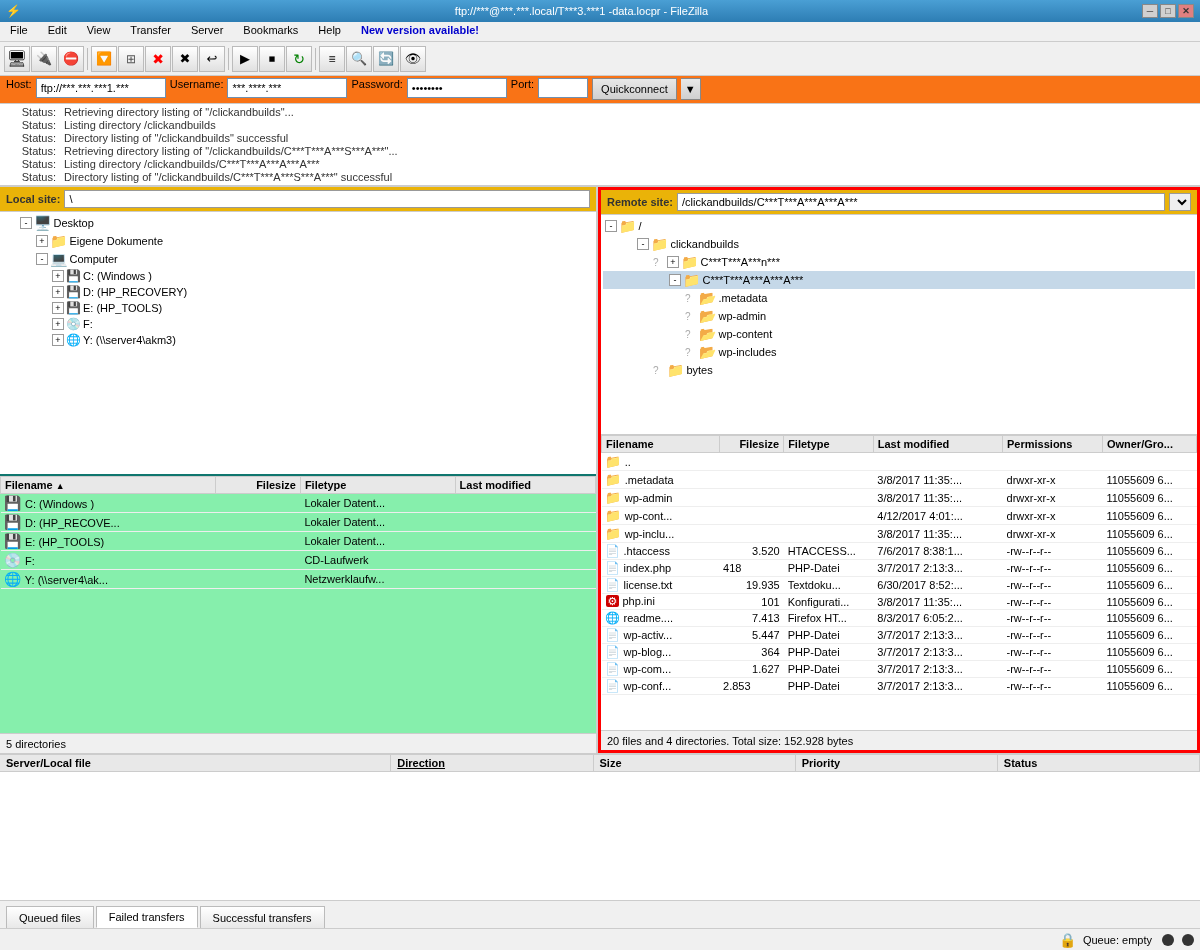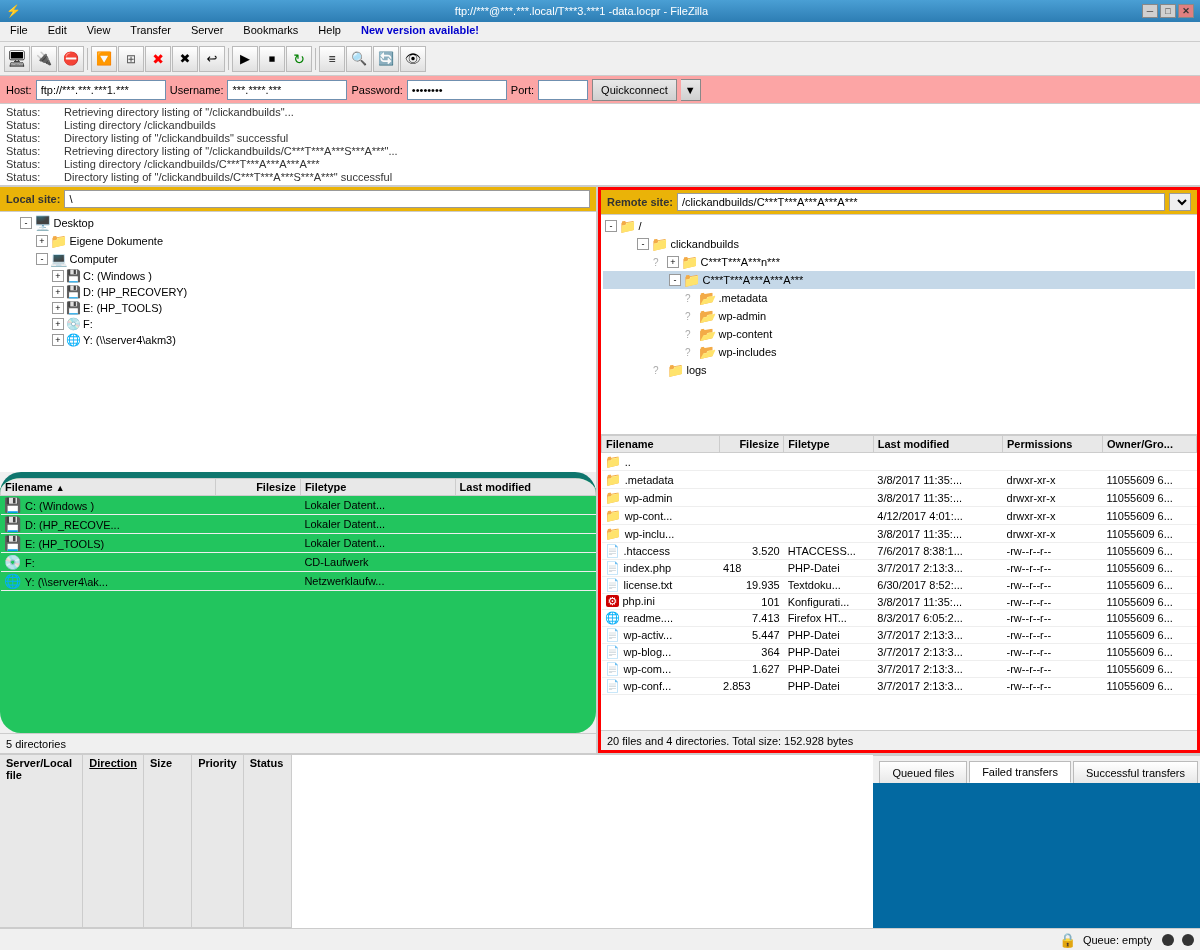--- a/index.html
+++ b/index.html
@@ -15,67 +15,67 @@
     .menu-bar { background: #f0f0f0; height: 20px; display: flex; align-items: flex-start; padding: 0 4px; border-bottom: 1px solid #ccc; gap: 8px; }
     .menu-item { padding: 2px 6px; cursor: pointer; font-size: 11px; }
     .menu-new-version { color: #0000cc; font-weight: bold; }
 
     
     .toolbar { background: #f0f0f0; height: 34px; display: flex; align-items: center; padding: 2px 4px; border-bottom: 1px solid #ccc; gap: 1px; }
     .tb-btn { width: 26px; height: 26px; background: linear-gradient(to bottom, #fff, #e0e0e0); border: 1px solid #bbb; display: flex; align-items: center; justify-content: center; cursor: pointer; font-size: 14px; }
     .tb-sep { width: 1px; height: 22px; background: #bbb; margin: 0 2px; }
 
     
-    .conn-bar { background: #fca5a5; height: 28px; display: flex; align-items: center; padding: 2px 6px; border-bottom: 1px solid #ccc; gap: 4px; }
+    .conn-bar { background: #f97316; height: 28px; display: flex; padding: 2px 6px; border-bottom: 1px solid #ccc; gap: 4px; }
     .conn-label { font-size: 11px; }
     .conn-input { height: 20px; border: 1px solid #7090b0; padding: 1px 4px; font-size: 11px; background: white; }
     .conn-host { width: 130px; }
     .conn-user { width: 120px; }
     .conn-pass { width: 100px; }
     .conn-port { width: 50px; }
     .quickconnect-btn { height: 22px; background: linear-gradient(to bottom, #e8e8e8, #d0d0d0); border: 1px solid #888; padding: 0 8px; cursor: pointer; font-size: 11px; }
     .quickconnect-arrow { height: 22px; background: linear-gradient(to bottom, #e8e8e8, #d0d0d0); border: 1px solid #888; border-left: none; padding: 0 4px; cursor: pointer; }
 
     
     .status-log { background: white; border-bottom: 1px solid #ccc; padding: 2px 6px; height: 82px; overflow: hidden; }
     .status-line { height: 13px; display: flex; gap: 8px; font-size: 11px; }
-    .status-key { color: #333; width: 50px; flex-shrink: 0; }
+    .status-key { color: #333; width: 50px; flex-shrink: 0; text-align: right; }
     .status-val { color: #333; }
 
     
     .main-area { display: flex; flex: 1; overflow: hidden; border-top: 1px solid #ccc; }
 
     
     .local-pane { flex: 1; display: flex; flex-direction: column; border-right: 2px solid #ccc; min-width: 0; }
     .pane-header { background: #eab308; padding: 3px 6px; border-bottom: 1px solid #ccc; display: flex; align-items: center; gap: 4px; }
     .pane-label { font-size: 11px; font-weight: bold; color: #333; }
     .pane-path { height: 18px; border: 1px solid #999; background: white; padding: 1px 4px; font-size: 11px; flex: 1; }
     .tree-area { flex: 1; background: white; overflow: auto; padding: 2px; }
     .tree-item { display: flex; align-items: center; gap: 2px; padding: 1px 2px; cursor: pointer; white-space: nowrap; }
     .tree-item.selected { background: #c5d8e8; }
     .tree-indent { display: inline-block; width: 14px; flex-shrink: 0; }
     .tree-expand { width: 12px; height: 12px; display: inline-flex; align-items: center; justify-content: center; border: 1px solid #999; background: white; font-size: 9px; cursor: pointer; flex-shrink: 0; }
     .folder-icon { font-size: 14px; flex-shrink: 0; }
     .drive-icon { font-size: 12px; flex-shrink: 0; }
 
     
-    .file-list-area { background: #22c55e; overflow: auto; border-top: 6px solid #0f766e; border-radius: 21px; }
+    .file-list-area { background: #86efac; overflow: auto; border-top: 2px solid #0f766e; }
     .file-table { width: 100%; border-collapse: collapse; }
     .file-table th { background: #e8e8e8; border: 1px solid #ccc; padding: 2px 4px; text-align: left; font-size: 11px; font-weight: bold; position: sticky; top: 0; cursor: pointer; }
     .file-table td { border-bottom: 1px solid #eee; padding: 1px 4px; font-size: 11px; white-space: nowrap; overflow: hidden; text-overflow: ellipsis; max-width: 150px; }
 
     
     .pane-status { background: #f0f0f0; border-top: 1px solid #ccc; padding: 2px 6px; font-size: 11px; height: 20px; display: flex; align-items: center; }
 
     
     .remote-pane { flex: 1; display: flex; flex-direction: column; min-width: 0; border: 3px solid red; }
     .remote-tree-area { height: 220px; background: white; overflow: auto; padding: 2px; border-bottom: 1px solid #ccc; flex-shrink: 0; }
 
     
-    .queue-area { background: #0369a1; border-top: 2px solid #ccc; height: 175px; display: flex; flex-direction: row; }
+    .queue-area { background: #fca5a5; border-top: 2px solid #ccc; height: 175px; display: flex; flex-direction: column; }
     .queue-columns { display: flex; background: #e8e8e8; border-bottom: 1px solid #ccc; }
     .queue-col { padding: 2px 6px; font-size: 11px; font-weight: bold; border-right: 1px solid #ccc; }
     .queue-body { flex: 1; background: white; overflow: auto; }
     .queue-tabs { display: flex; background: #f0f0f0; border-top: 1px solid #ccc; height: 28px; align-items: flex-end; padding-left: 6px; }
     .queue-tab { height: 22px; padding: 0 12px; background: linear-gradient(to bottom, #fff, #e8e8e8); border: 1px solid #bbb; border-bottom: none; cursor: pointer; font-size: 11px; display: flex; align-items: center; margin-right: 2px; }
     .queue-tab.active { background: white; border-bottom: 1px solid white; z-index: 1; position: relative; }
 
     
     .status-bar { background: #f0f0f0; border-top: 1px solid #ccc; height: 22px; display: flex; align-items: center; padding: 0 6px; font-size: 11px; justify-content: space-between; }
     .status-bar-right { display: flex; align-items: center; gap: 6px; }
@@ -422,21 +422,21 @@
         <span class="folder-icon">📂</span>
         <span>wp-includes</span>
       </div>
 
       <div class="tree-item">
         <span class="tree-indent"></span>
         <span class="tree-indent"></span>
         <span class="tree-indent"></span>
         <span style="font-size:10px; color:#aaa; width:12px; display:inline-block;">?</span>
         <span class="folder-icon">📁</span>
-        <span>logs</span>
+        <span>bytes</span>
       </div>
     </div>
 
     <div class="remote-file-list">
       <table class="file-table" style="width:100%;">
         <thead>
           <tr>
             <th style="min-width:100px;">Filename</th>
             <th style="text-align:right; min-width:55px;">Filesize</th>
             <th style="min-width:70px;">Filetype</th>

